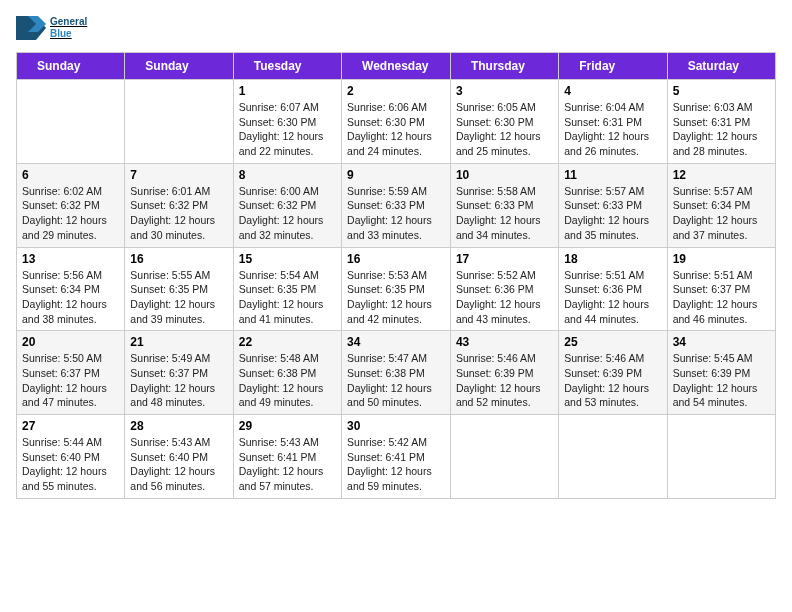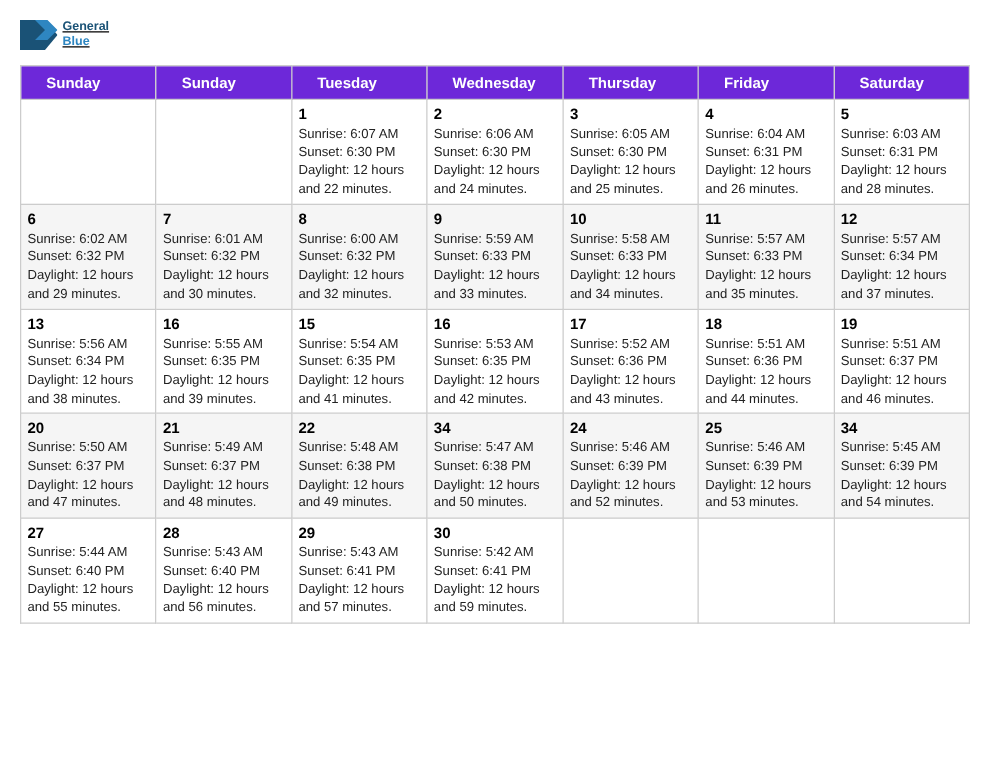--- a/index.html
+++ b/index.html
@@ -207,21 +207,21 @@
         </td>
         <td>
           <div class="day-num">22</div>
           <div class="day-info">Sunrise: 5:48 AM<br>Sunset: 6:38 PM<br>Daylight: 12 hours and 49 minutes.</div>
         </td>
         <td>
           <div class="day-num">34</div>
           <div class="day-info">Sunrise: 5:47 AM<br>Sunset: 6:38 PM<br>Daylight: 12 hours and 50 minutes.</div>
         </td>
         <td>
-          <div class="day-num">24</div>
+          <div class="day-num">43</div>
           <div class="day-info">Sunrise: 5:46 AM<br>Sunset: 6:39 PM<br>Daylight: 12 hours and 52 minutes.</div>
         </td>
         <td>
           <div class="day-num">25</div>
           <div class="day-info">Sunrise: 5:46 AM<br>Sunset: 6:39 PM<br>Daylight: 12 hours and 53 minutes.</div>
         </td>
         <td>
           <div class="day-num">34</div>
           <div class="day-info">Sunrise: 5:45 AM<br>Sunset: 6:39 PM<br>Daylight: 12 hours and 54 minutes.</div>
         </td>

